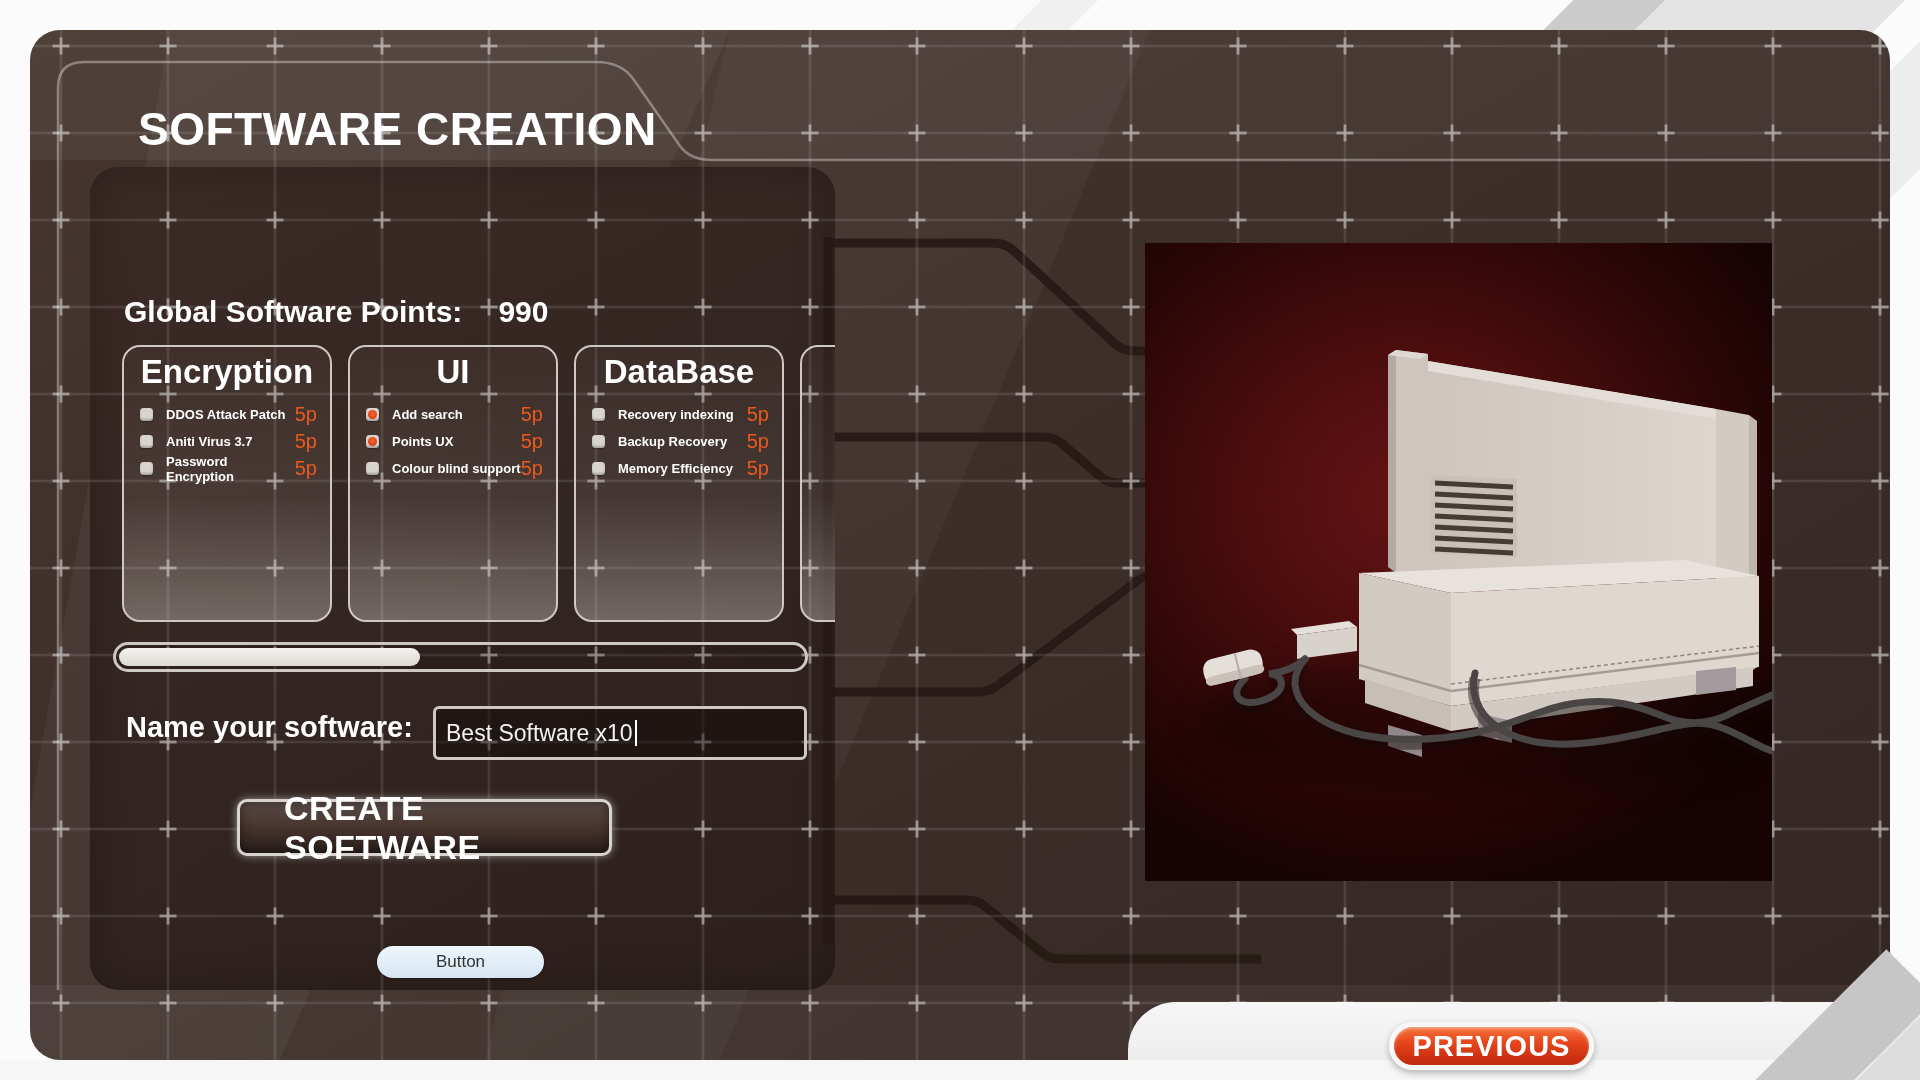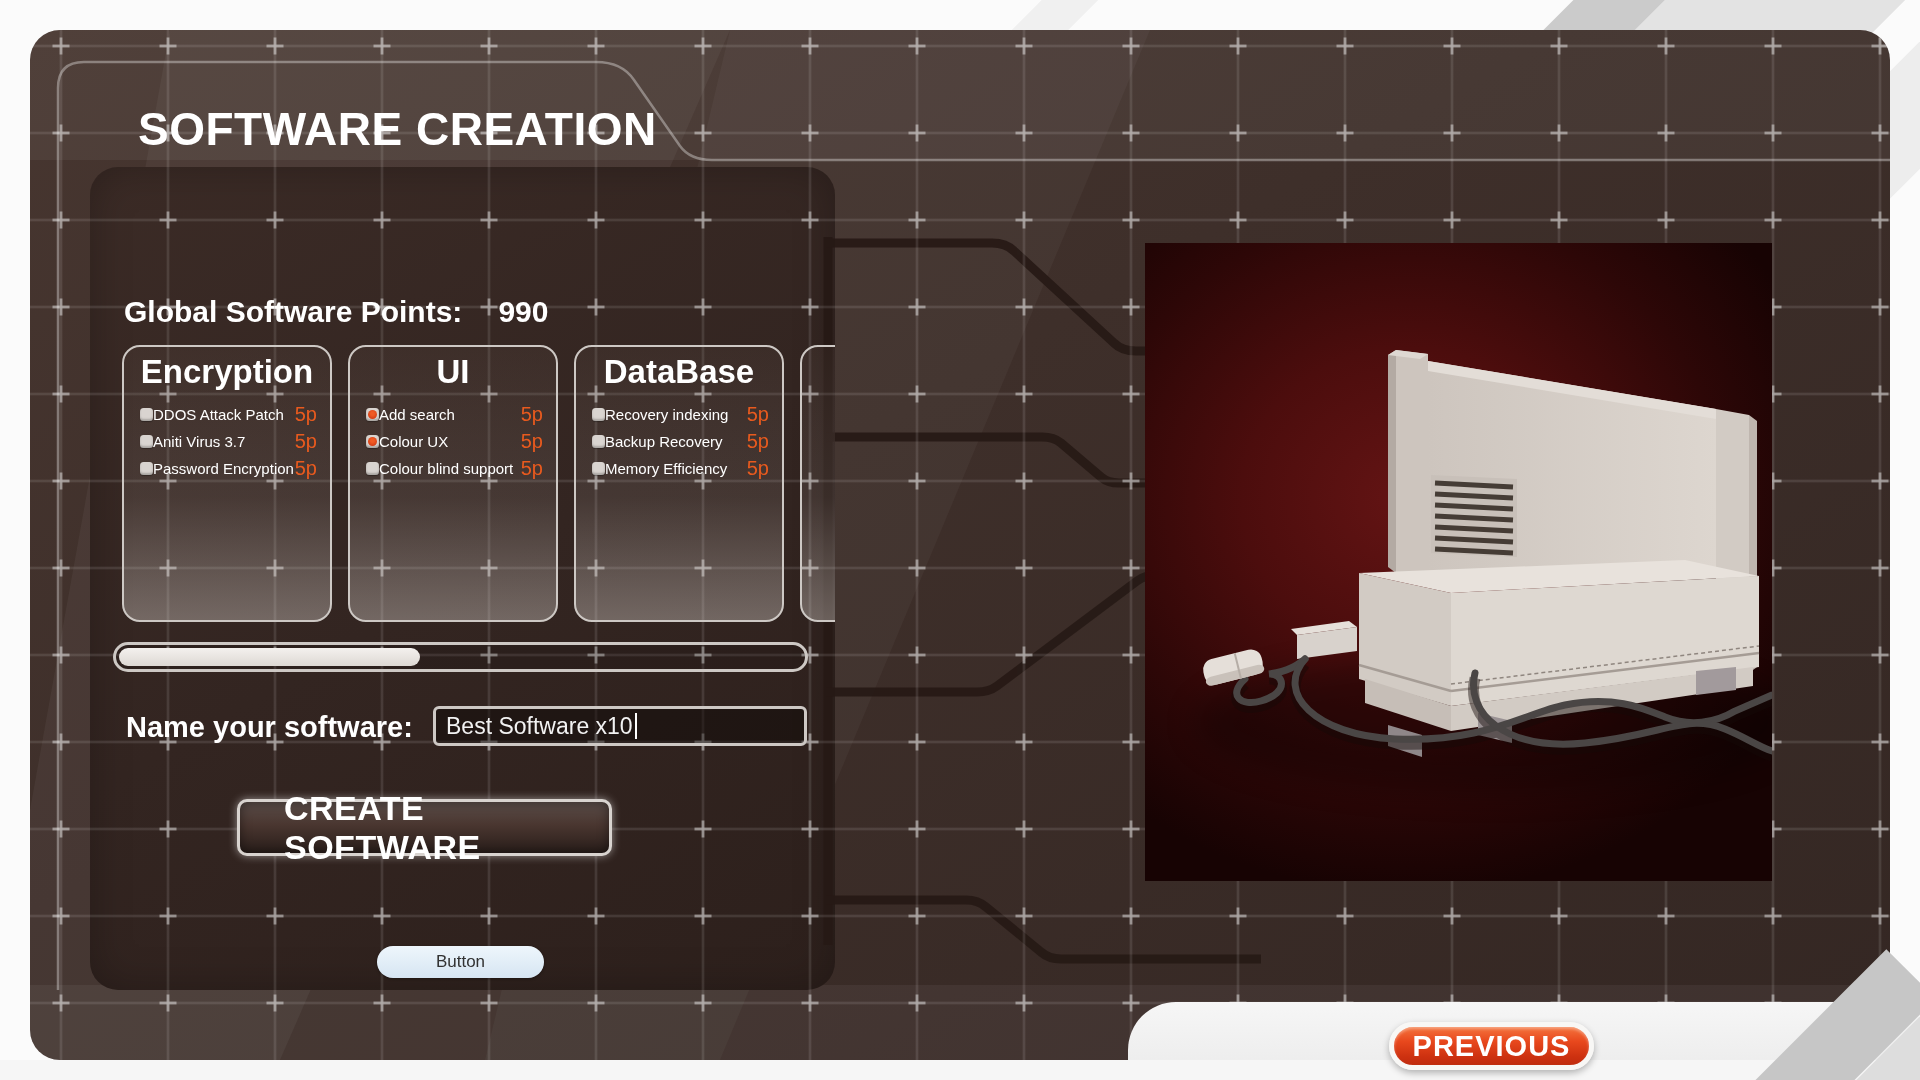--- a/index.html
+++ b/index.html
@@ -57,31 +57,31 @@
                      rgba(200,190,184,0.12) 55%, rgba(228,221,215,0.36) 100%); }
   .card h2 { text-align:center; margin-top:6px; color:#fff; font-size:33px; font-weight:bold; }
   .card .rows { margin-top:10px; }
   .row { display:flex; align-items:center; height:27px; padding:0 13px 0 16px; }
   .cb { width:13px; height:13px; border-radius:3.5px; background:#d9d4d0; flex:0 0 13px;
         box-shadow:inset 0 -2px 2px rgba(0,0,0,0.22), 0 1px 1px rgba(0,0,0,0.3);
         position:relative; }
   .cb.on::after { content:""; position:absolute; left:2px; top:2px; width:9px; height:9px;
         border-radius:50%;
         background:radial-gradient(circle at 50% 40%, #f05a24 25%, #c52f0e 100%); }
-  .row .lbl { color:#fff; font-size:15px; font-weight:normal; }
+  .row .lbl { margin-left:13px; color:#fff; font-size:13px; font-weight:bold; }
   .row .cost { margin-left:auto; font-size:20px; font-weight:normal; color:#e85a1e; }
 
   .scrollbar { position:absolute; left:23px; top:475px; width:695px; height:30px;
                border:3px solid #cdc8c4; border-radius:15px; background:rgba(0,0,0,0.12); }
   .thumb { position:absolute; left:3px; top:3px; width:306px; height:18px; border-radius:9px;
            background:linear-gradient(180deg,#f4f1ee,#ddd8d3); }
 
   .name-label { position:absolute; left:24px; top:539px; height:42px; line-height:42px;
                 color:#fff; font-size:29px; font-weight:bold;margin-left:12px; }
-  .name-input { position:absolute; left:343px; top:539px; width:374px; height:40px;
+  .name-input { position:absolute; left:343px; top:539px; width:374px; height:54px;
                 border:3px solid #cdc8c4; border-radius:6px; background:rgba(12,6,4,0.45);
                 display:flex; align-items:center; padding-left:10px; }
   .name-input .txt { color:#f2f2f2; font-size:23px; }
   .caret { display:inline-block; width:2px; height:26px; background:#ffffff; margin-left:2px; }
 
   .create-btn { position:absolute; left:147px; top:632px; width:375px; height:57px;
                 border:3.5px solid #d8d3cf; border-radius:10px;
                 display:flex; align-items:center; justify-content:center;
                 color:#fff; font-size:34px; font-weight:bold; letter-spacing:0.5px;
                 background:linear-gradient(180deg, rgba(255,255,255,0.16) 0%,
@@ -182,21 +182,21 @@
         <div class="card">
           <h2>UI</h2>
           <div class="rows">
             <div class="row">
               <span class="cb on"></span>
               <span class="lbl">Add search</span>
               <span class="cost">5p</span>
             </div>
             <div class="row">
               <span class="cb on"></span>
-              <span class="lbl">Colour UX</span>
+              <span class="lbl">Points UX</span>
               <span class="cost">5p</span>
             </div>
             <div class="row">
               <span class="cb"></span>
               <span class="lbl">Colour blind support</span>
               <span class="cost">5p</span>
             </div>
           </div>
         </div>
 

